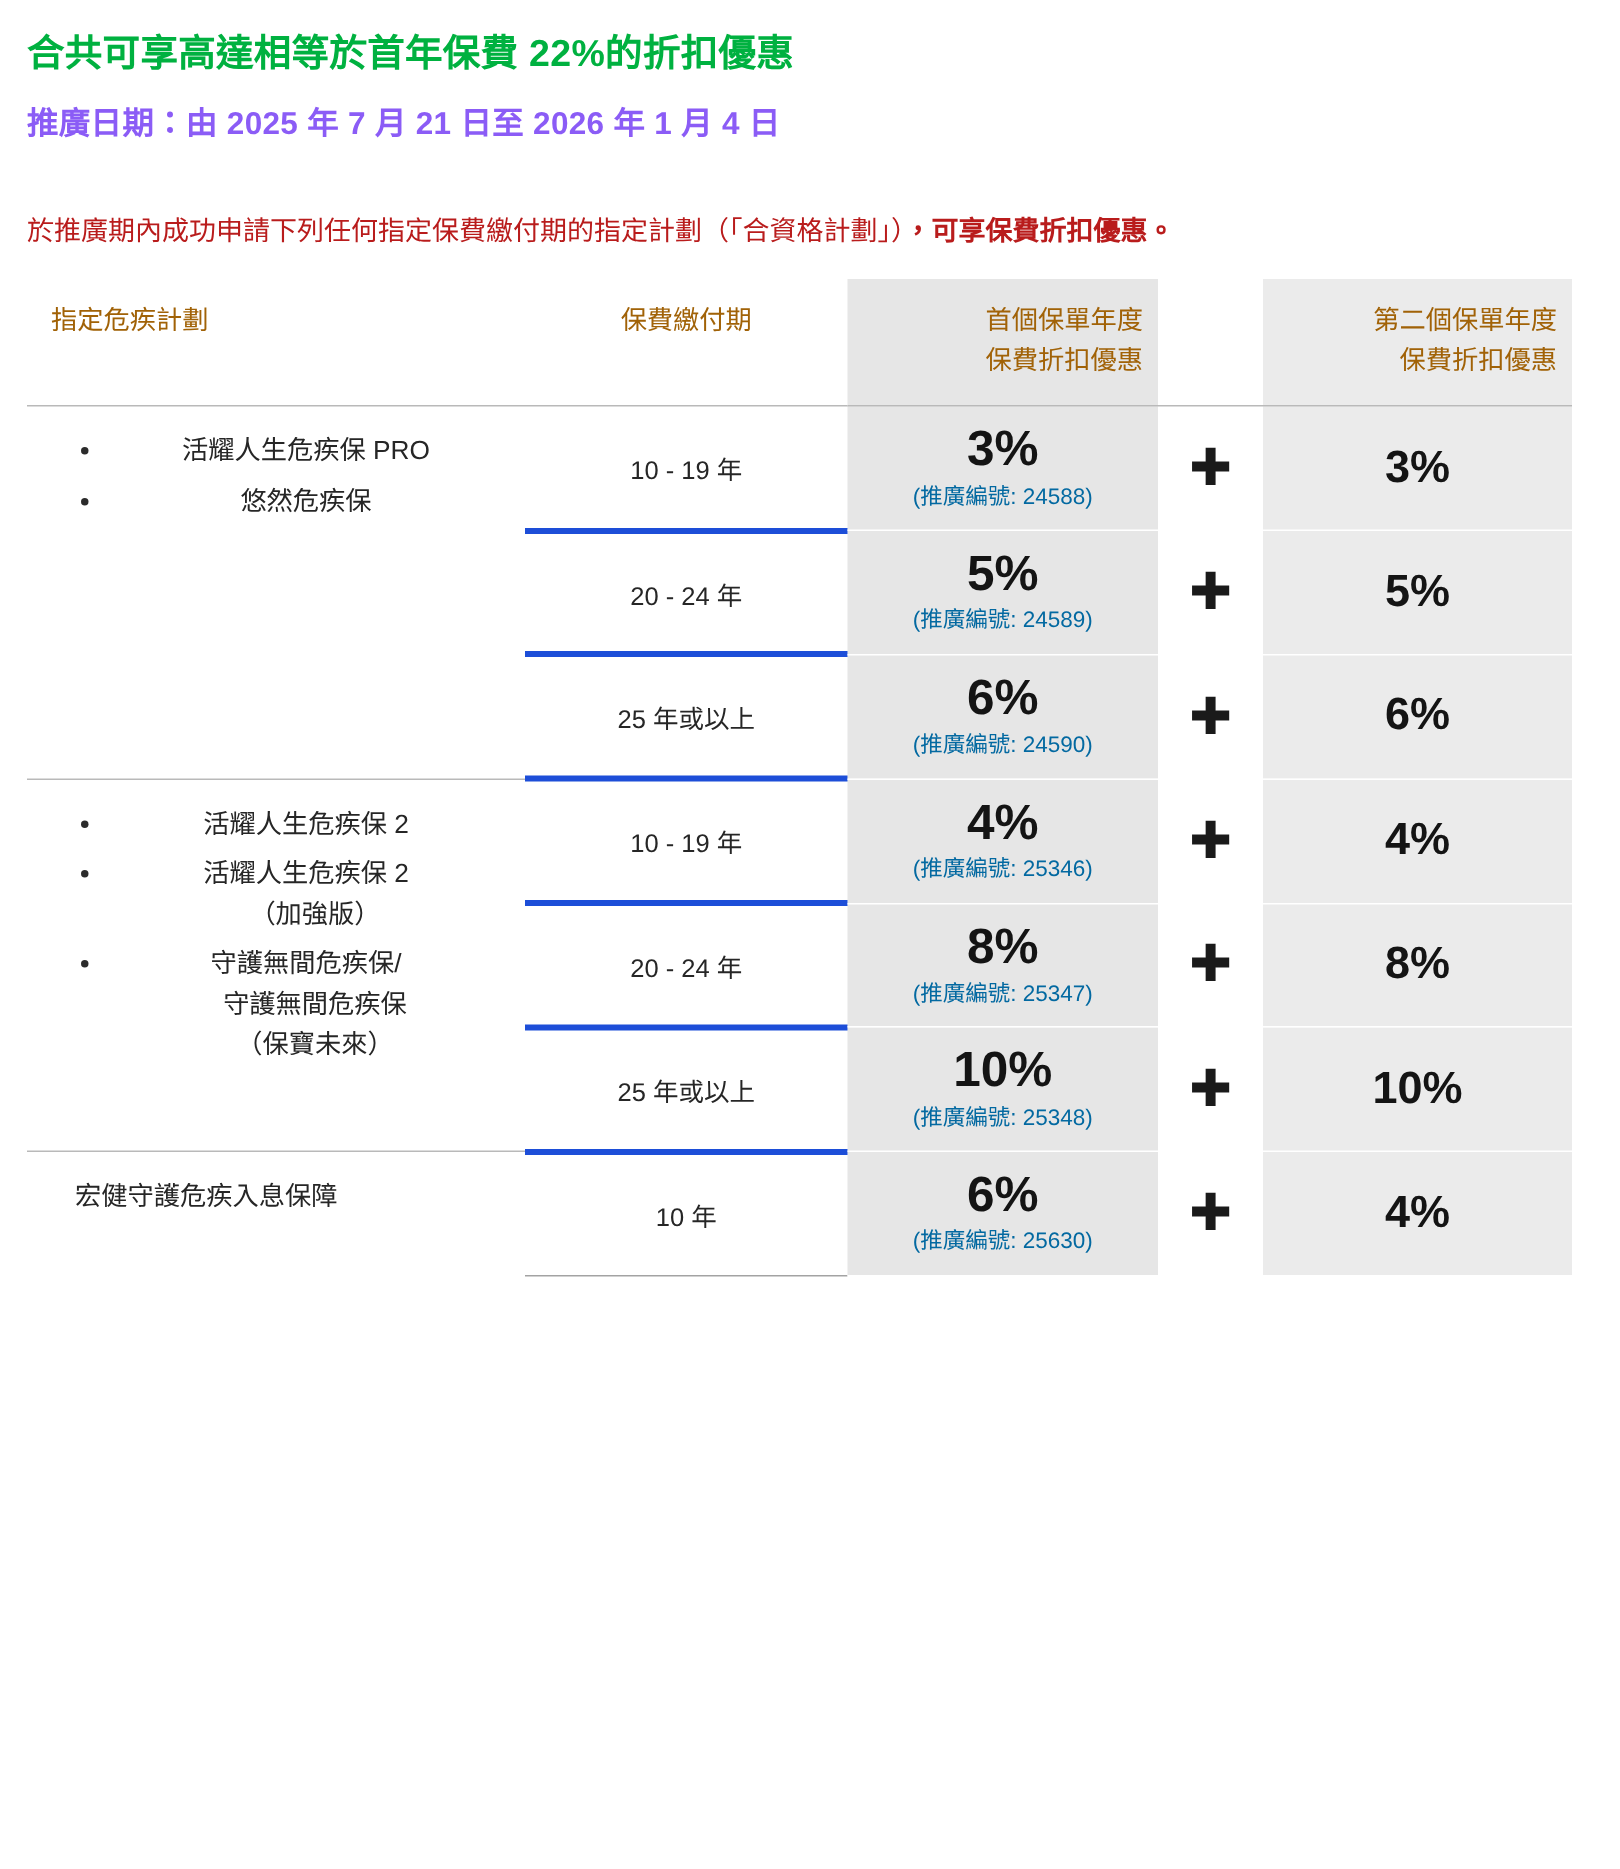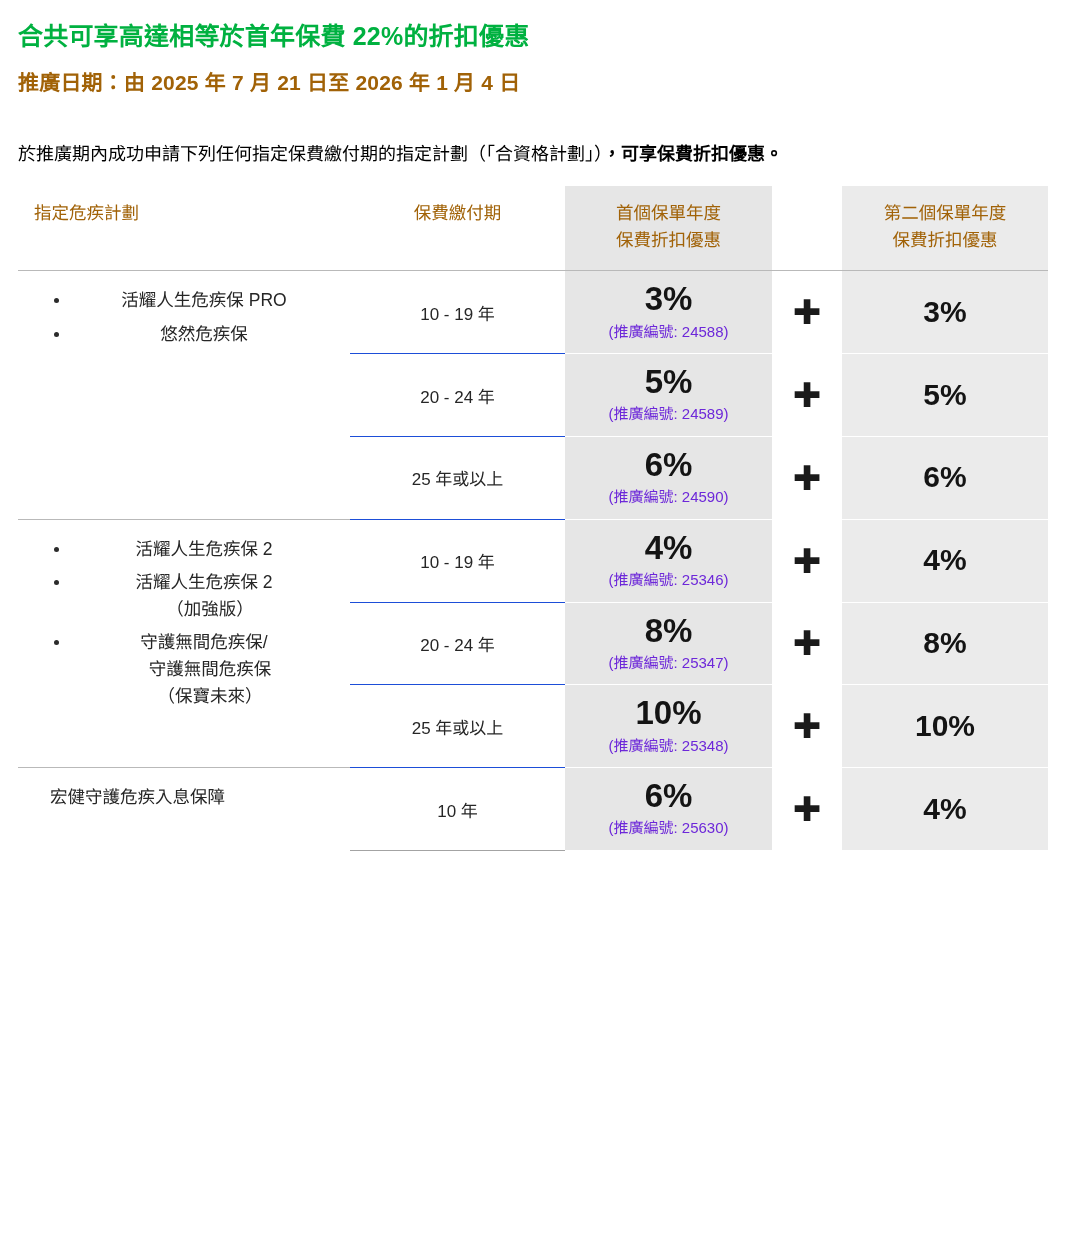--- a/index.html
+++ b/index.html
@@ -21,30 +21,30 @@
   }
   .headline {
     color: #00b140;
     font-size: 25px;
     font-weight: bold;
     line-height: 1.35;
     letter-spacing: 0.2px;
     margin: 6px 0 0 0;
   }
   .subheadline {
-    color: #a16207;
+    color: #8b5cf6;
     font-size: 21px;
     font-weight: bold;
     line-height: 1.4;
     letter-spacing: 0.2px;
     margin: 14px 0 0 0;
   }
   .intro {
     font-size: 18px;
-    color: #000000;
+    color: #b91c1c;
     line-height: 1.5;
     margin: 44px 0 0 0;
   }
   .intro .strong {
     font-weight: bold;
   }
 
   table.promo {
     width: 1030px;
     border-collapse: collapse;
@@ -78,37 +78,37 @@
     text-align: center;
     background: #e6e6e6;
   }
   thead th.plus-head {
     background: #ffffff;
   }
   thead th.y2-head {
     text-align: center;
     background: #ebebeb;
   }
-  thead th .line { display: block; }
+  thead th .line { display: block; text-align: right; }
 
   tbody td {
     vertical-align: middle;
     font-size: 17.5px;
     color: #262626;
     background: #ffffff;
   }
   td.plan-cell {
     padding: 16px 12px 16px 16px;
     vertical-align: top;
     line-height: 1.58;
   }
   td.term-cell {
     text-align: center;
     font-size: 17px;
-    border-bottom: 1px solid #1d4ed8;
+    border-bottom: 4px solid #1d4ed8;
   }
   td.y1-cell {
     text-align: center;
     background: #e6e6e6;
     padding: 10px 6px 12px 6px;
     border-bottom: 1px solid #ffffff;
   }
   td.plus-cell {
     text-align: center;
     background: #ffffff;
@@ -126,21 +126,21 @@
   .pct-big {
     font-size: 33px;
     font-weight: bold;
     color: #141414;
     line-height: 1.1;
     display: block;
   }
   .pct-code {
     display: block;
     font-size: 15px;
-    color: #6d28d9;
+    color: #0369a1;
     margin-top: 4px;
     line-height: 1.3;
   }
   .pct-y2 {
     font-size: 30px;
     font-weight: bold;
     color: #141414;
     line-height: 1.1;
     display: block;
   }

